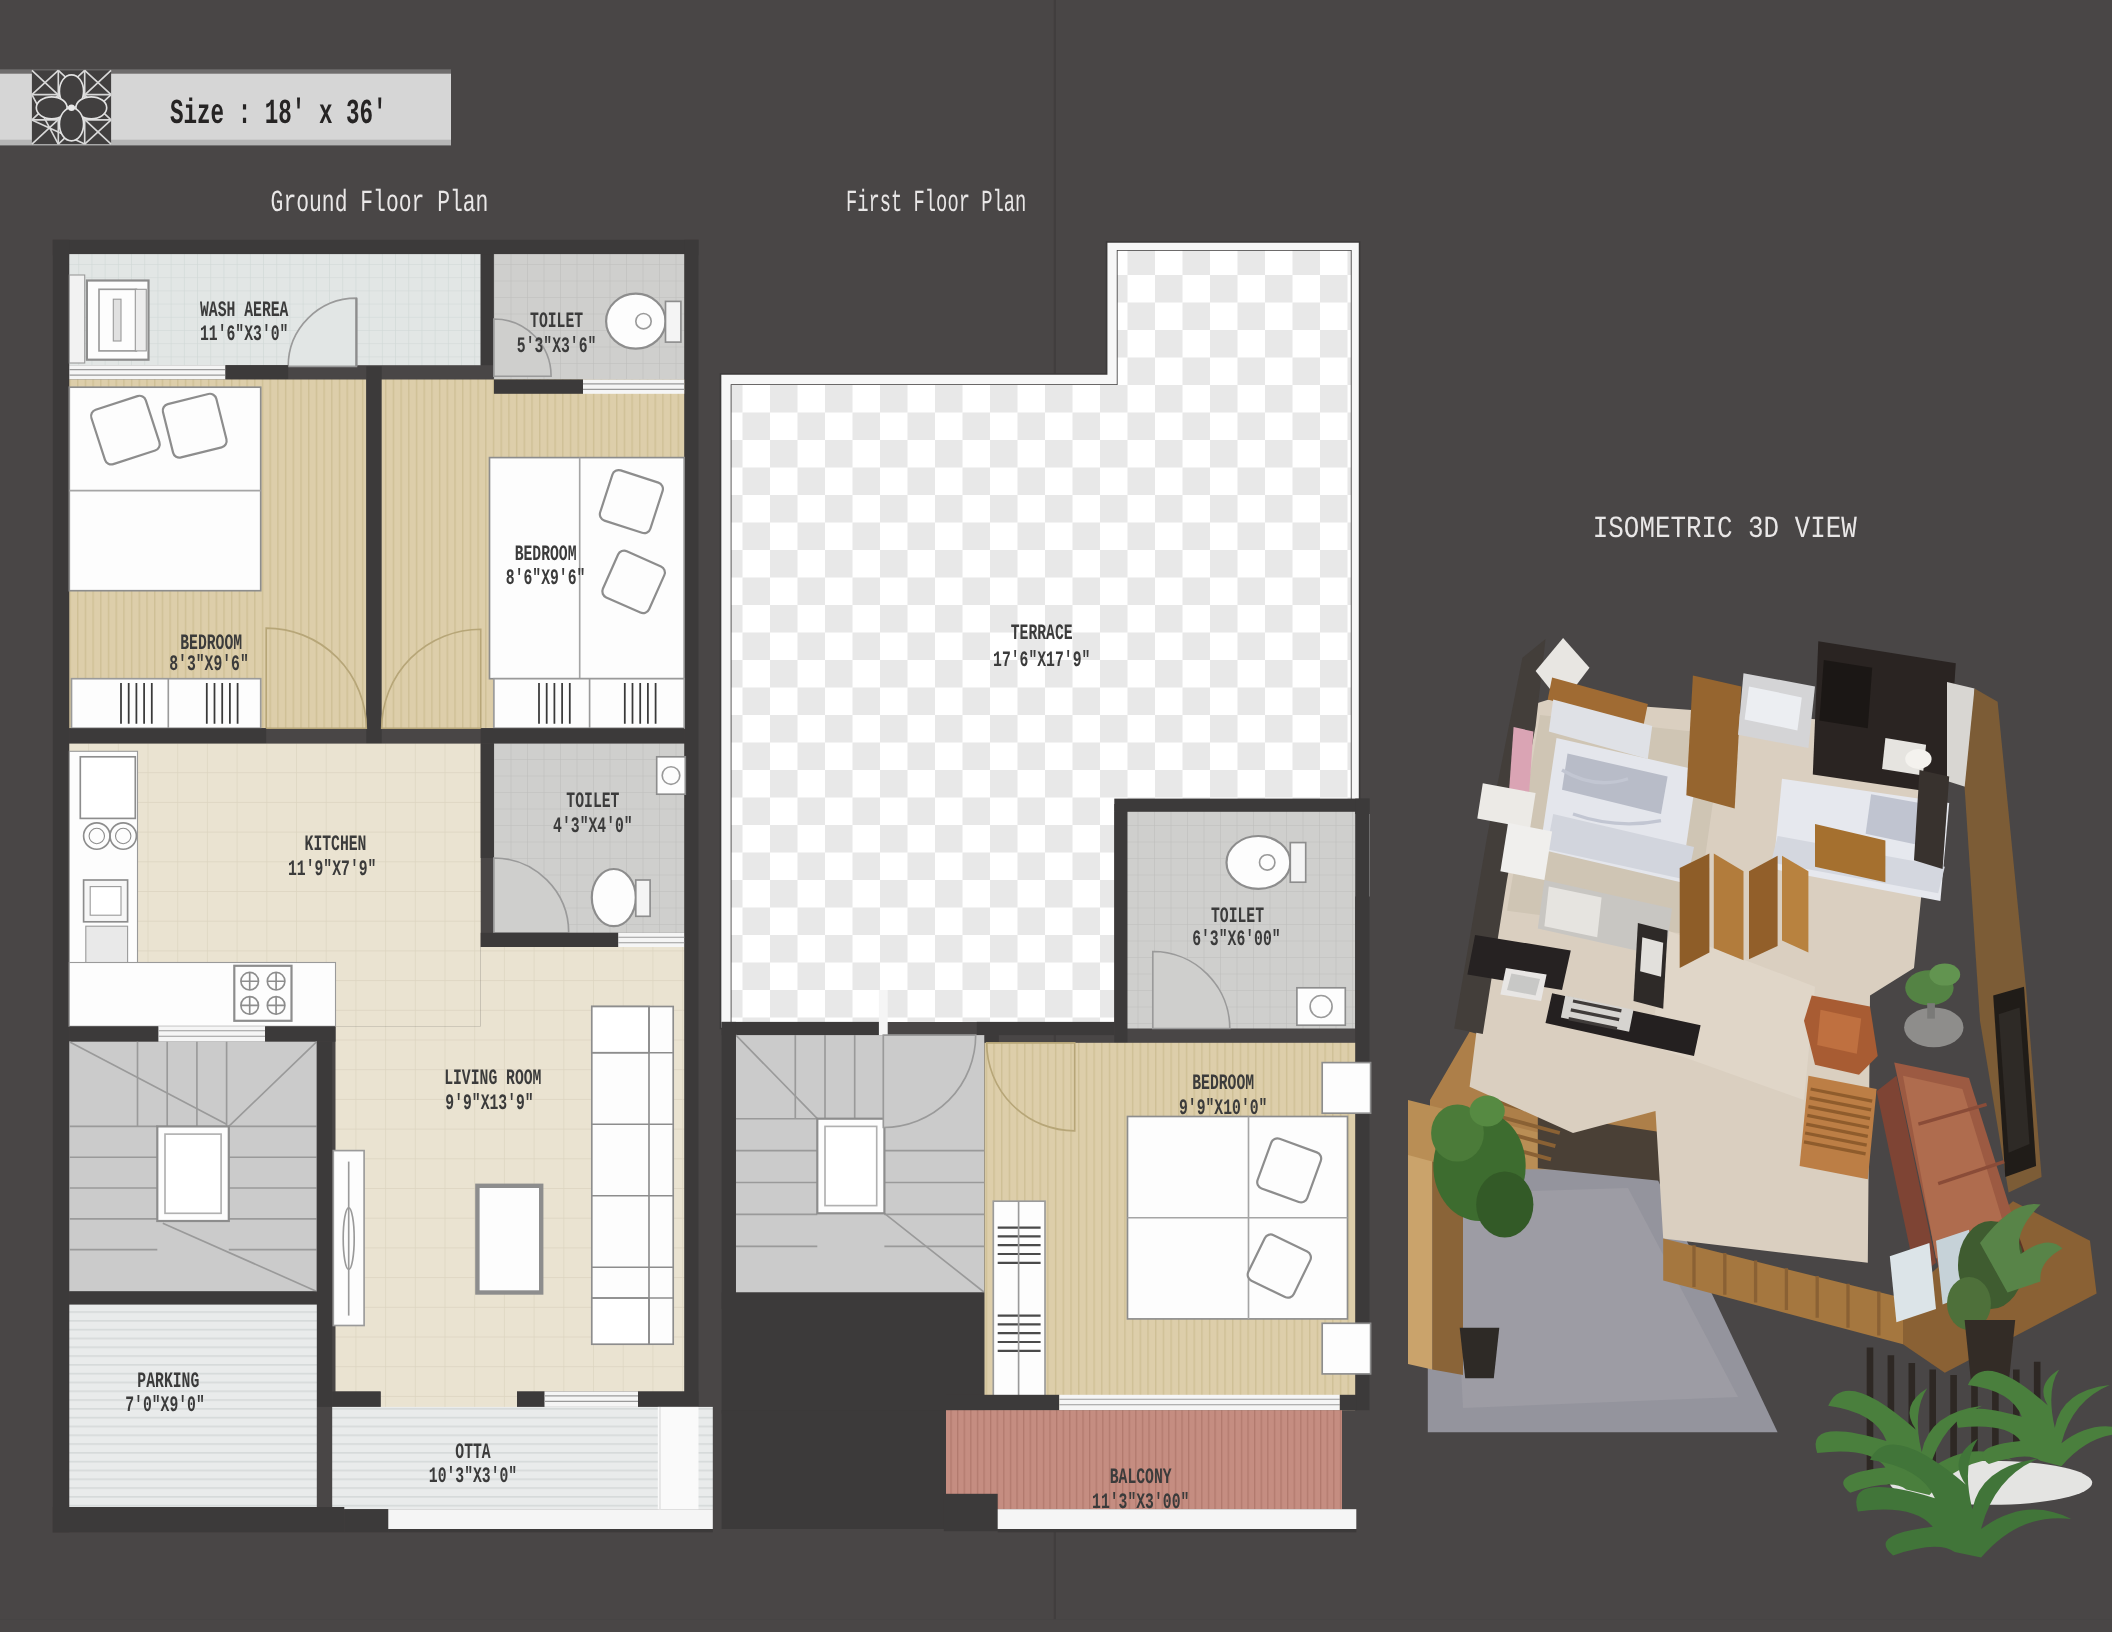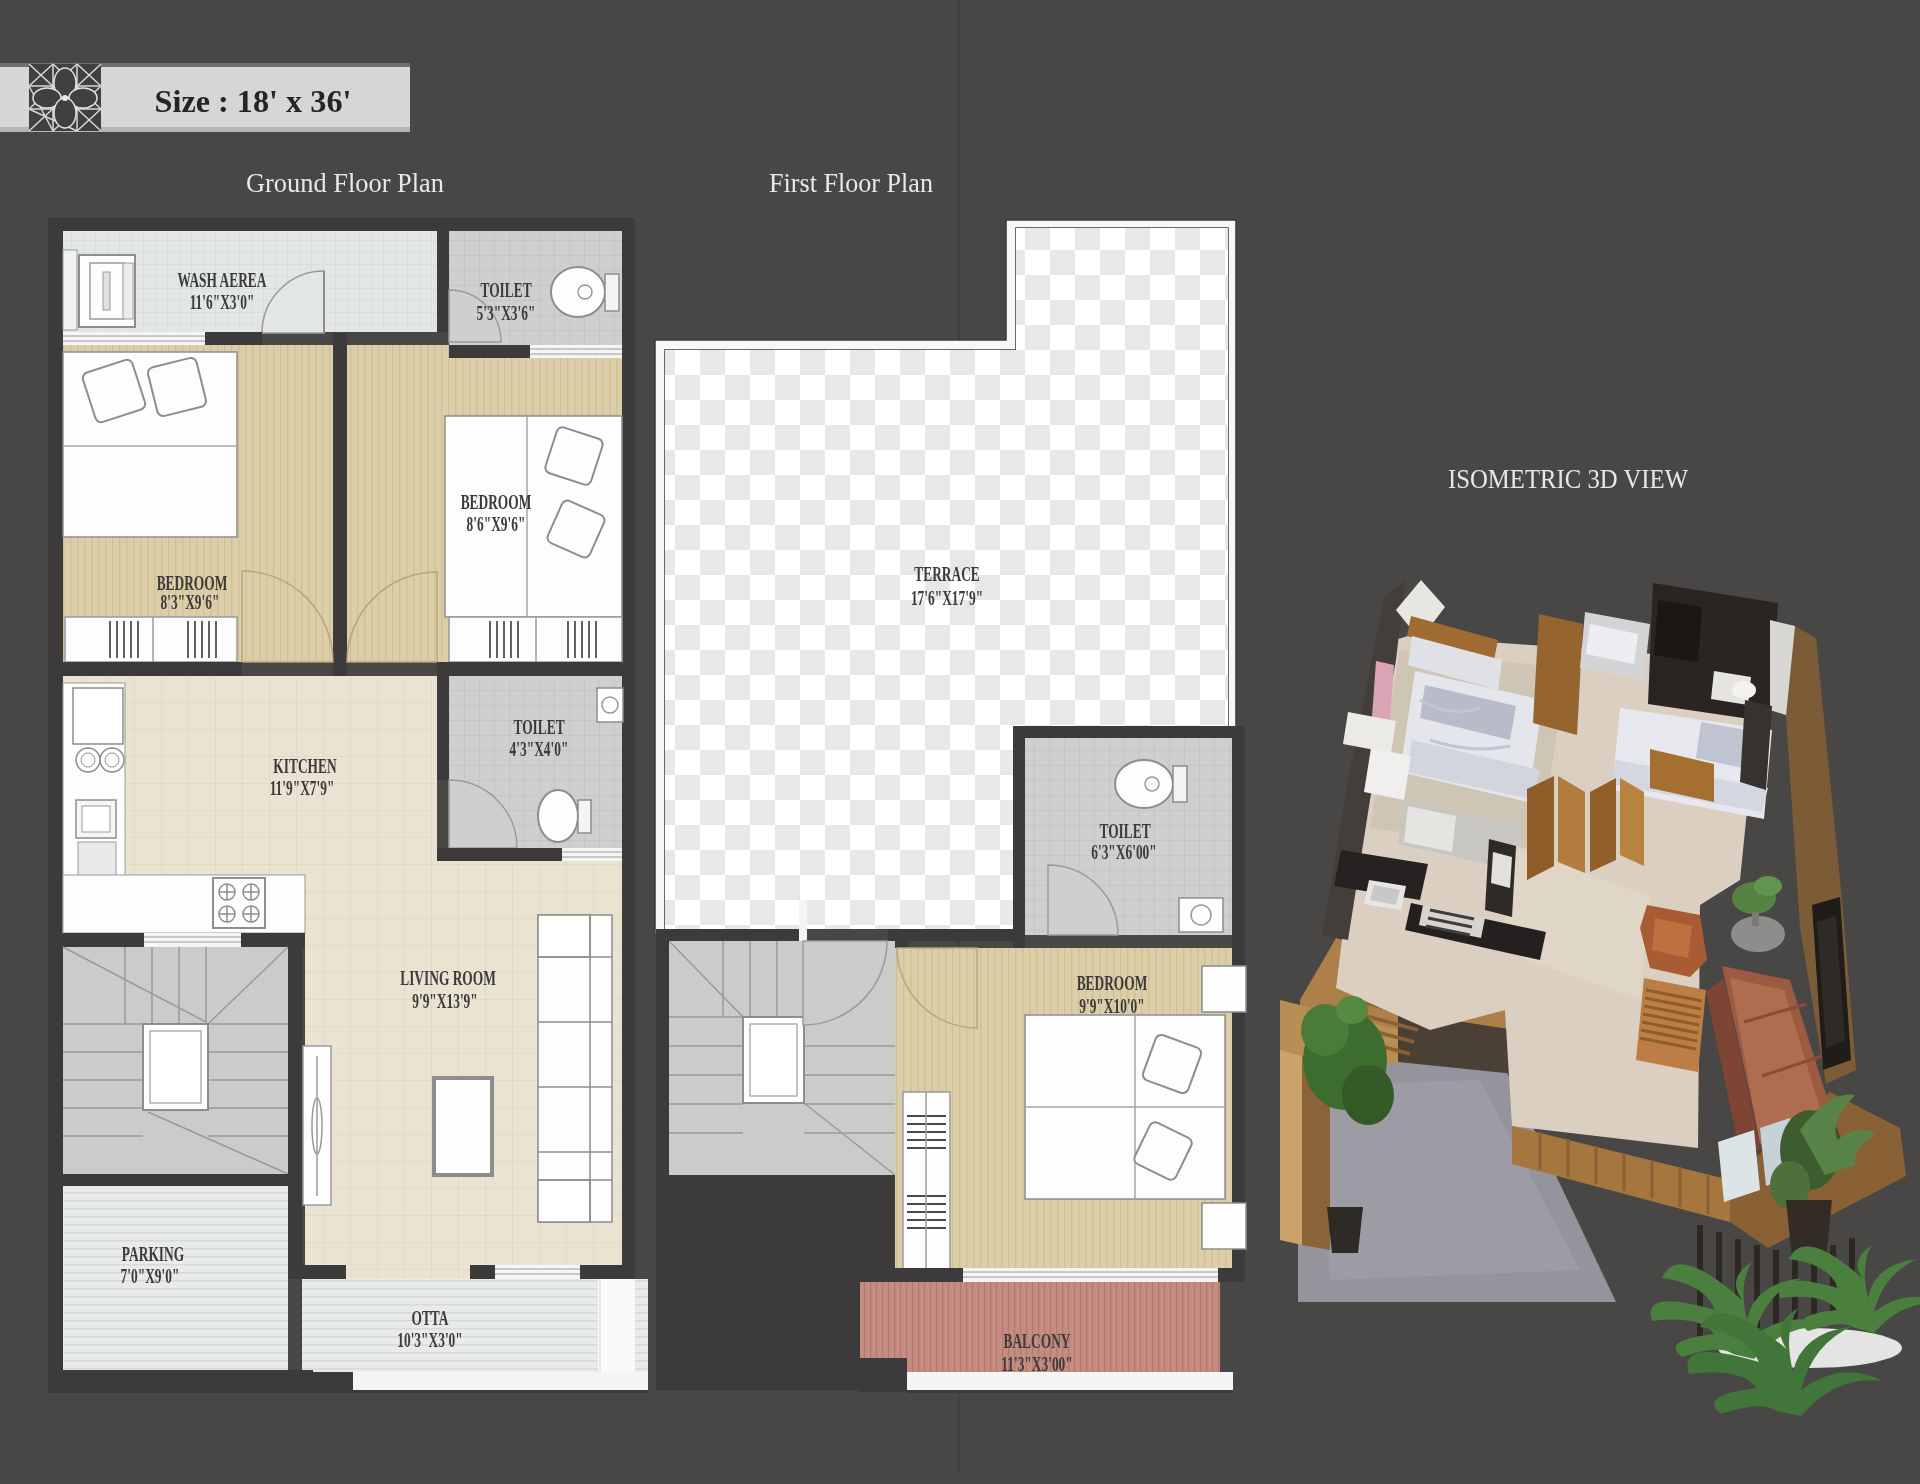--- a/index.html
+++ b/index.html
@@ -1,17 +1,17 @@
 <!DOCTYPE html>
 <html><head>
 <meta charset="utf-8">
 <style>
   html,body{margin:0;padding:0;background:#494646;}
   #page{position:relative;width:1920px;height:1472px;background:#494646;overflow:hidden;
-        font-family:Liberation Serif, serif;text-align:center;}
+        font-family:Liberation Mono, monospace;text-align:center;}
   svg{position:absolute;top:0;left:0;}
 </style>
 </head>
 <body>
 <div id="page">
 <svg width="1920" height="1484" viewBox="0 0 1920 1484">
 <defs>
 
   <pattern id="check" width="50" height="50" patternUnits="userSpaceOnUse">
     <rect width="50" height="50" fill="#ffffff"></rect>

